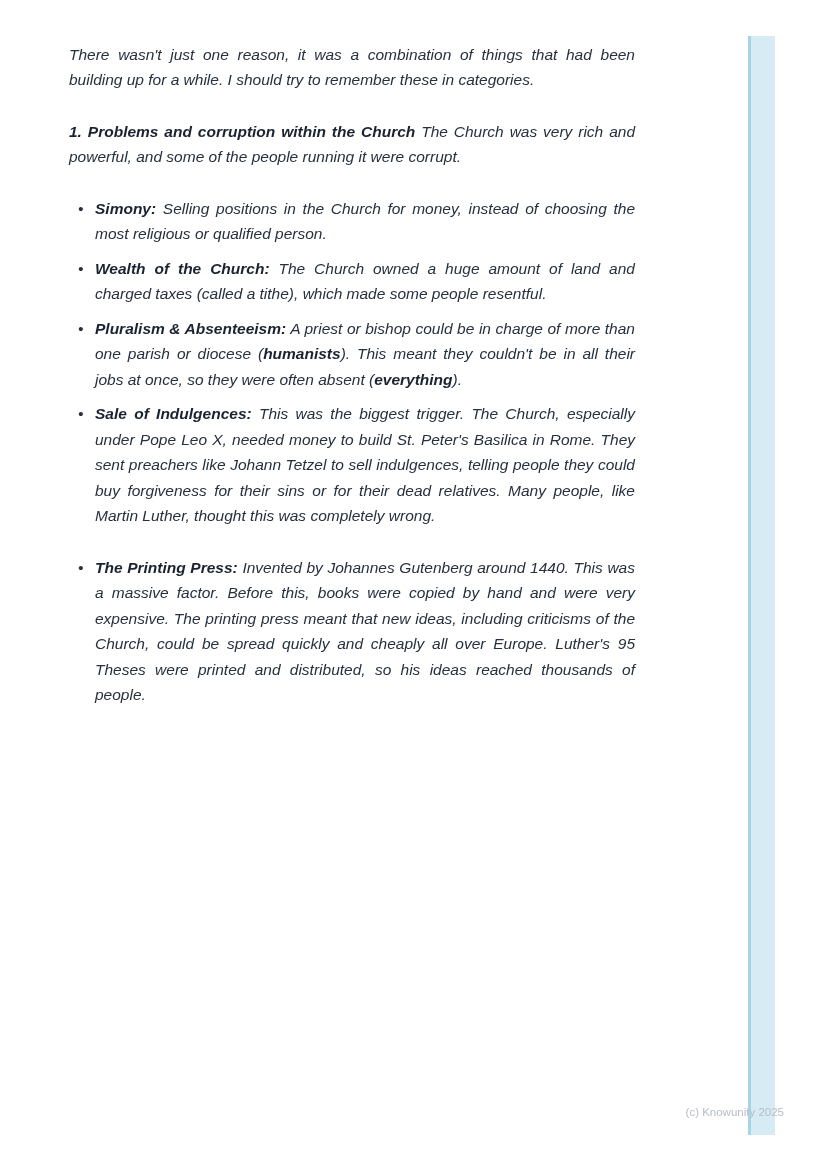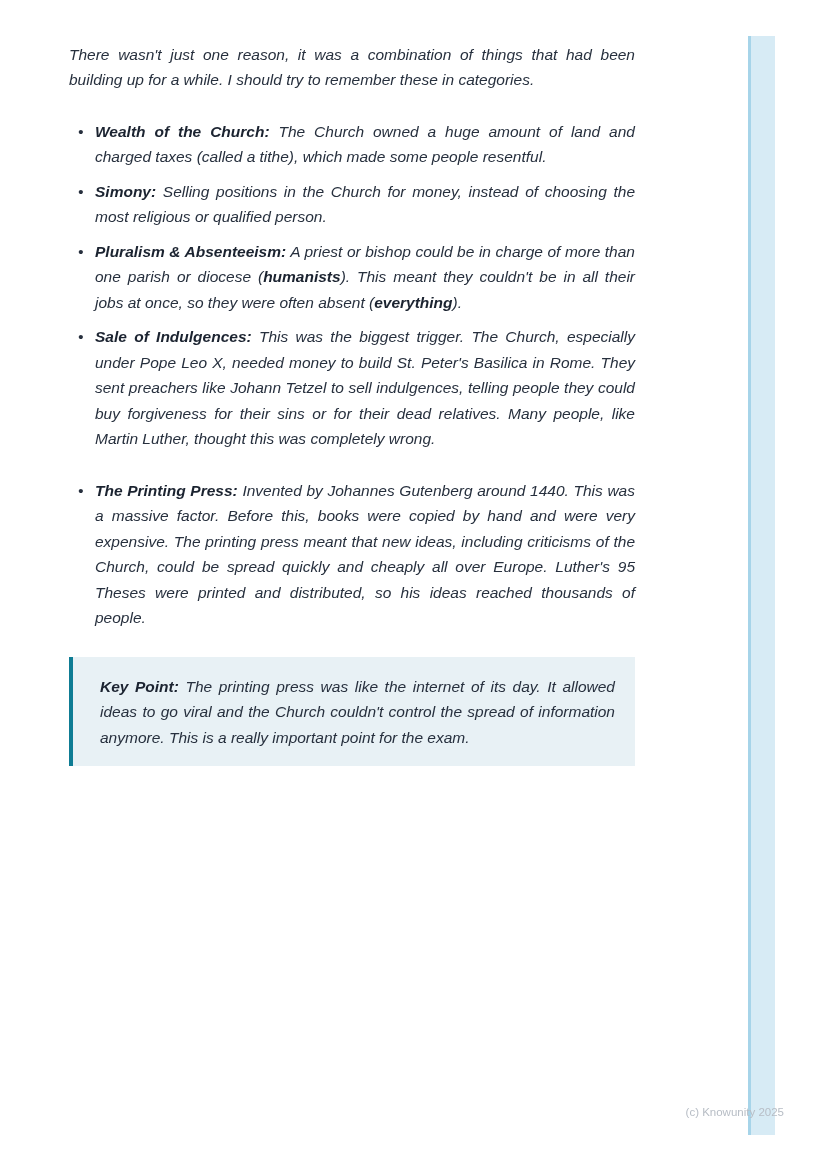--- a/index.html
+++ b/index.html
@@ -75,30 +75,28 @@
     z-index: 2;
     white-space: nowrap;
   }
 </style>
 </head>
 <body>
 
 <main>
   <div>
       <p class="para"><span>There wasn't just one reason, it was a combination of things that had been building up for a while. I should try to remember these in categories.</span></p>
+      <p class="para"><strong>1. Problems and corruption within the Church</strong><span> The Church was very rich and powerful, and some of the people running it were corrupt.</span></p>
       <ul class="bullet-list">
+        <li><strong>Simony:</strong><span> Selling positions in the Church for money, instead of choosing the most religious or qualified person.</span></li>
         <li><strong>Wealth of the Church:</strong><span> The Church owned a huge amount of land and charged taxes (called a tithe), which made some people resentful.</span></li>
-        <li><strong>Simony:</strong><span> Selling positions in the Church for money, instead of choosing the most religious or qualified person.</span></li>
         <li><strong>Pluralism &amp; Absenteeism:</strong><span> A priest or bishop could be in charge of more than one parish or diocese (</span><strong>humanists</strong><span>). This meant they couldn't be in all their jobs at once, so they were often absent (</span><strong>everything</strong><span>).</span></li>
         <li><strong>Sale of Indulgences:</strong><span> This was the biggest trigger. The Church, especially under Pope Leo X, needed money to build St. Peter's Basilica in Rome. They sent preachers like Johann Tetzel to sell indulgences, telling people they could buy forgiveness for their sins or for their dead relatives. Many people, like Martin Luther, thought this was completely wrong.</span></li>
       </ul>
       <ul class="bullet-list">
         <li><strong>The Printing Press:</strong><span> Invented by Johannes Gutenberg around 1440. This was a massive factor. Before this, books were copied by hand and were very expensive. The printing press meant that new ideas, including criticisms of the Church, could be spread quickly and cheaply all over Europe. Luther's 95 Theses were printed and distributed, so his ideas reached thousands of people.</span></li>
       </ul>
-      <div class="callout">
-        <p class="para"><strong>Key Point:</strong><span> The printing press was like the internet of its day. It allowed ideas to go viral and the Church couldn't control the spread of information anymore. This is a really important point for the exam.</span></p>
-      </div>
     </div>
 </main>
 
 <div class="side-strip"></div>
 
 <div class="watermark">(c) Knowunity 2025</div>
 
 </body></html>

